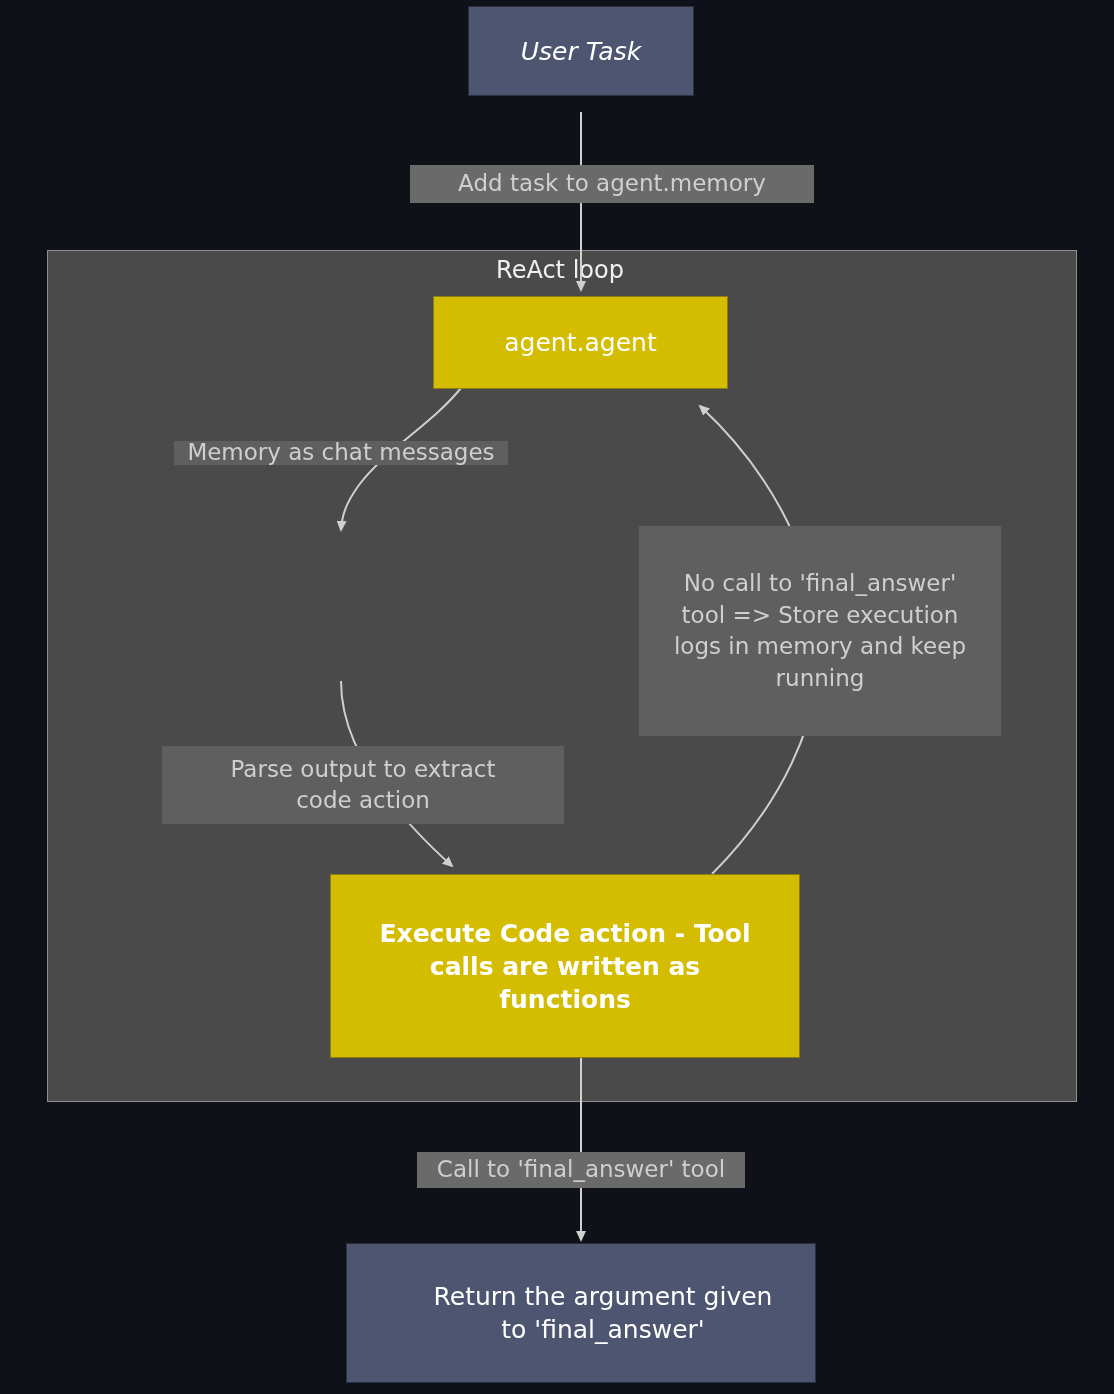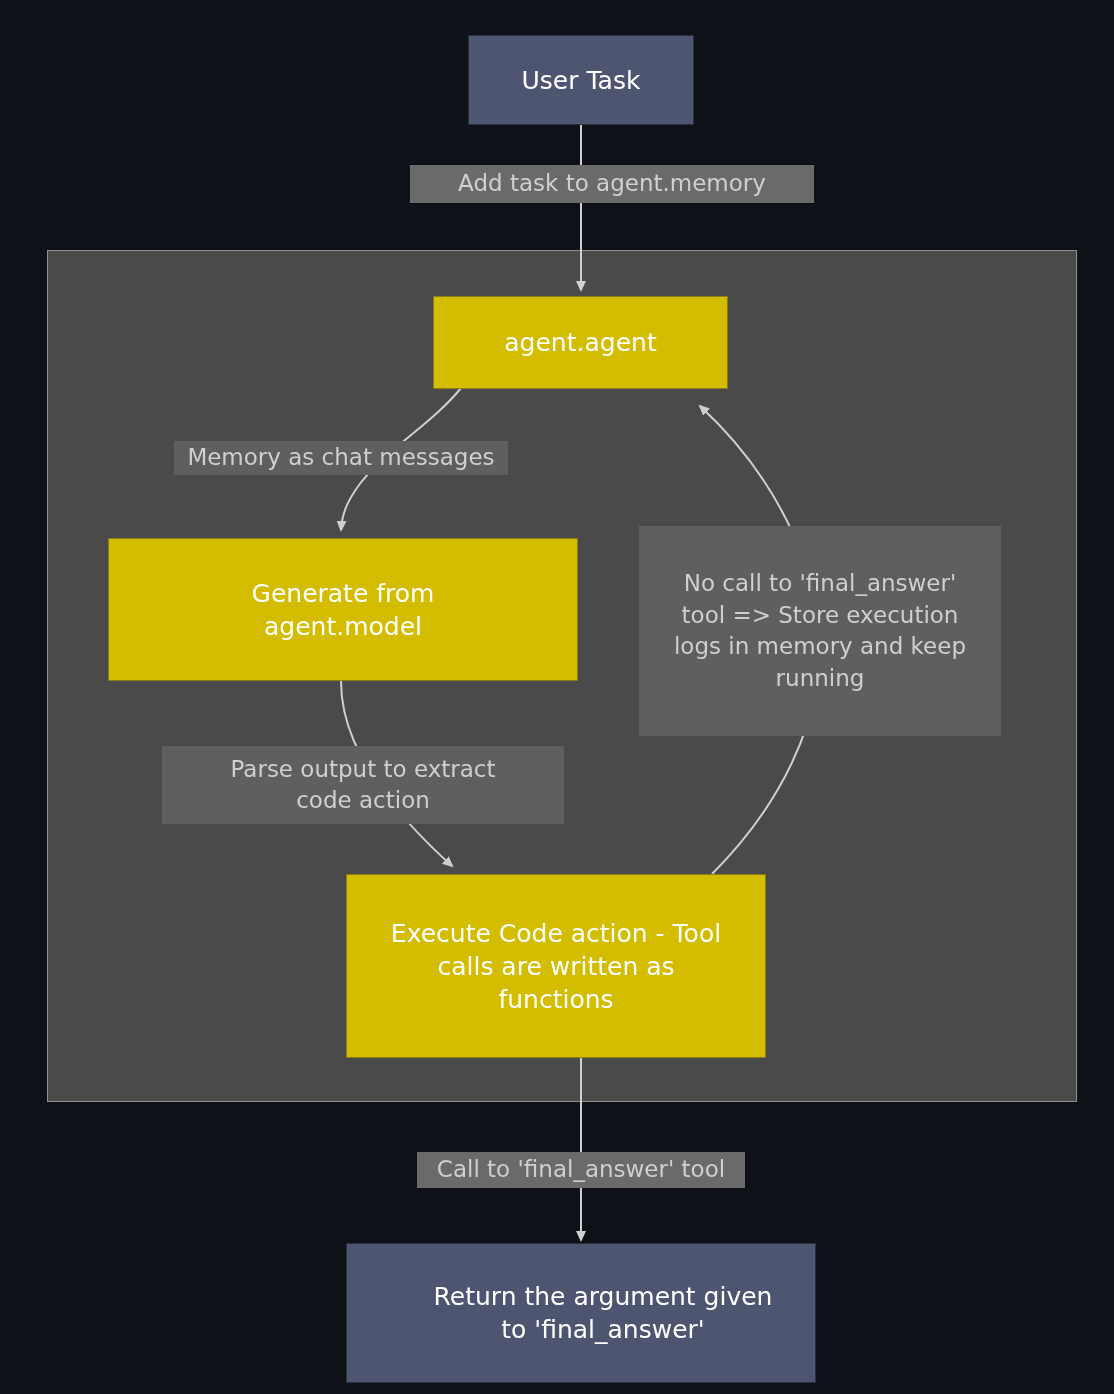--- a/index.html
+++ b/index.html
@@ -76,56 +76,55 @@
   .edge-label.on-panel {
     background: #5f5f5f;
   }
 </style>
 </head>
 <body>
 
 <div id="canvas">
 
   <div class="subgraph" style="left:47px; top:250px; width:1030px; height:852px;"></div>
+  <div class="subgraph-title" style="left:420px; top:256px; width:280px;">ReAct loop</div>
 
   <svg class="edges" viewBox="0 0 1114 1394" xmlns="http://www.w3.org/2000/svg">
     <defs>
       <marker id="ah" markerWidth="12" markerHeight="12" refX="9" refY="5" orient="auto" markerUnits="userSpaceOnUse">
         <path d="M0,0 L11,5 L0,10 z" fill="#cfcfcf"></path>
       </marker>
     </defs>
 
     <path d="M581,112 L581,290" fill="none" stroke="#cfcfcf" stroke-width="2" marker-end="url(#ah)"></path>
 
     <path d="M461,388 C432,424 385,450 359,485 C346,503 342,515 341,530" fill="none" stroke="#cfcfcf" stroke-width="2" marker-end="url(#ah)"></path>
 
     <path d="M341,681 C341,722 359,760 390,800 C408,824 432,848 452,866" fill="none" stroke="#cfcfcf" stroke-width="2" marker-end="url(#ah)"></path>
 
     <path d="M712,874 C760,826 805,760 818,680 C832,588 780,480 700,406" fill="none" stroke="#cfcfcf" stroke-width="2" marker-end="url(#ah)"></path>
 
     <path d="M581,1057 L581,1240" fill="none" stroke="#cfcfcf" stroke-width="2" marker-end="url(#ah)"></path>
   </svg>
 
-  <div class="node node-terminal" style="left:468px; top:35px; width:226px; height:90px;">User Task</div>
+  <div class="node node-terminal" style="left:468px; top:6px; width:226px; height:90px;font-style:italic;">User Task</div>
 
   <div class="node node-process" style="left:433px; top:296px; width:295px; height:93px;">agent.agent</div>
 
-  <div class="node node-process" style="left:108px; top:538px; width:470px; height:143px;">Generate from
-agent.model</div>
 
-  <div class="node node-process" style="left:346px; top:874px; width:420px; height:184px;">Execute Code action - Tool
+  <div class="node node-process" style="left:330px; top:874px; width:470px; height:184px;font-weight:bold;">Execute Code action - Tool
 calls are written as
 functions</div>
 
   <div class="node node-terminal" style="left:346px; top:1243px; width:470px; height:140px;padding-left:44px;">Return the argument given
 to 'final_answer'</div>
 
   <div class="edge-label on-dark" style="left:410px; top:165px; width:404px; height:38px;">Add task to agent.memory</div>
 
-  <div class="edge-label on-panel" style="left:174px; top:441px; width:334px; height:34px;">Memory as chat messages</div>
+  <div class="edge-label on-panel" style="left:174px; top:441px; width:334px; height:24px;">Memory as chat messages</div>
 
   <div class="edge-label on-panel" style="left:162px; top:746px; width:402px; height:78px;">Parse output to extract
 code action</div>
 
   <div class="edge-label on-panel" style="left:639px; top:526px; width:362px; height:210px;">No call to 'final_answer'
 tool =&gt; Store execution
 logs in memory and keep
 running</div>
 
   <div class="edge-label on-dark" style="left:417px; top:1152px; width:328px; height:36px;">Call to 'final_answer' tool</div>

